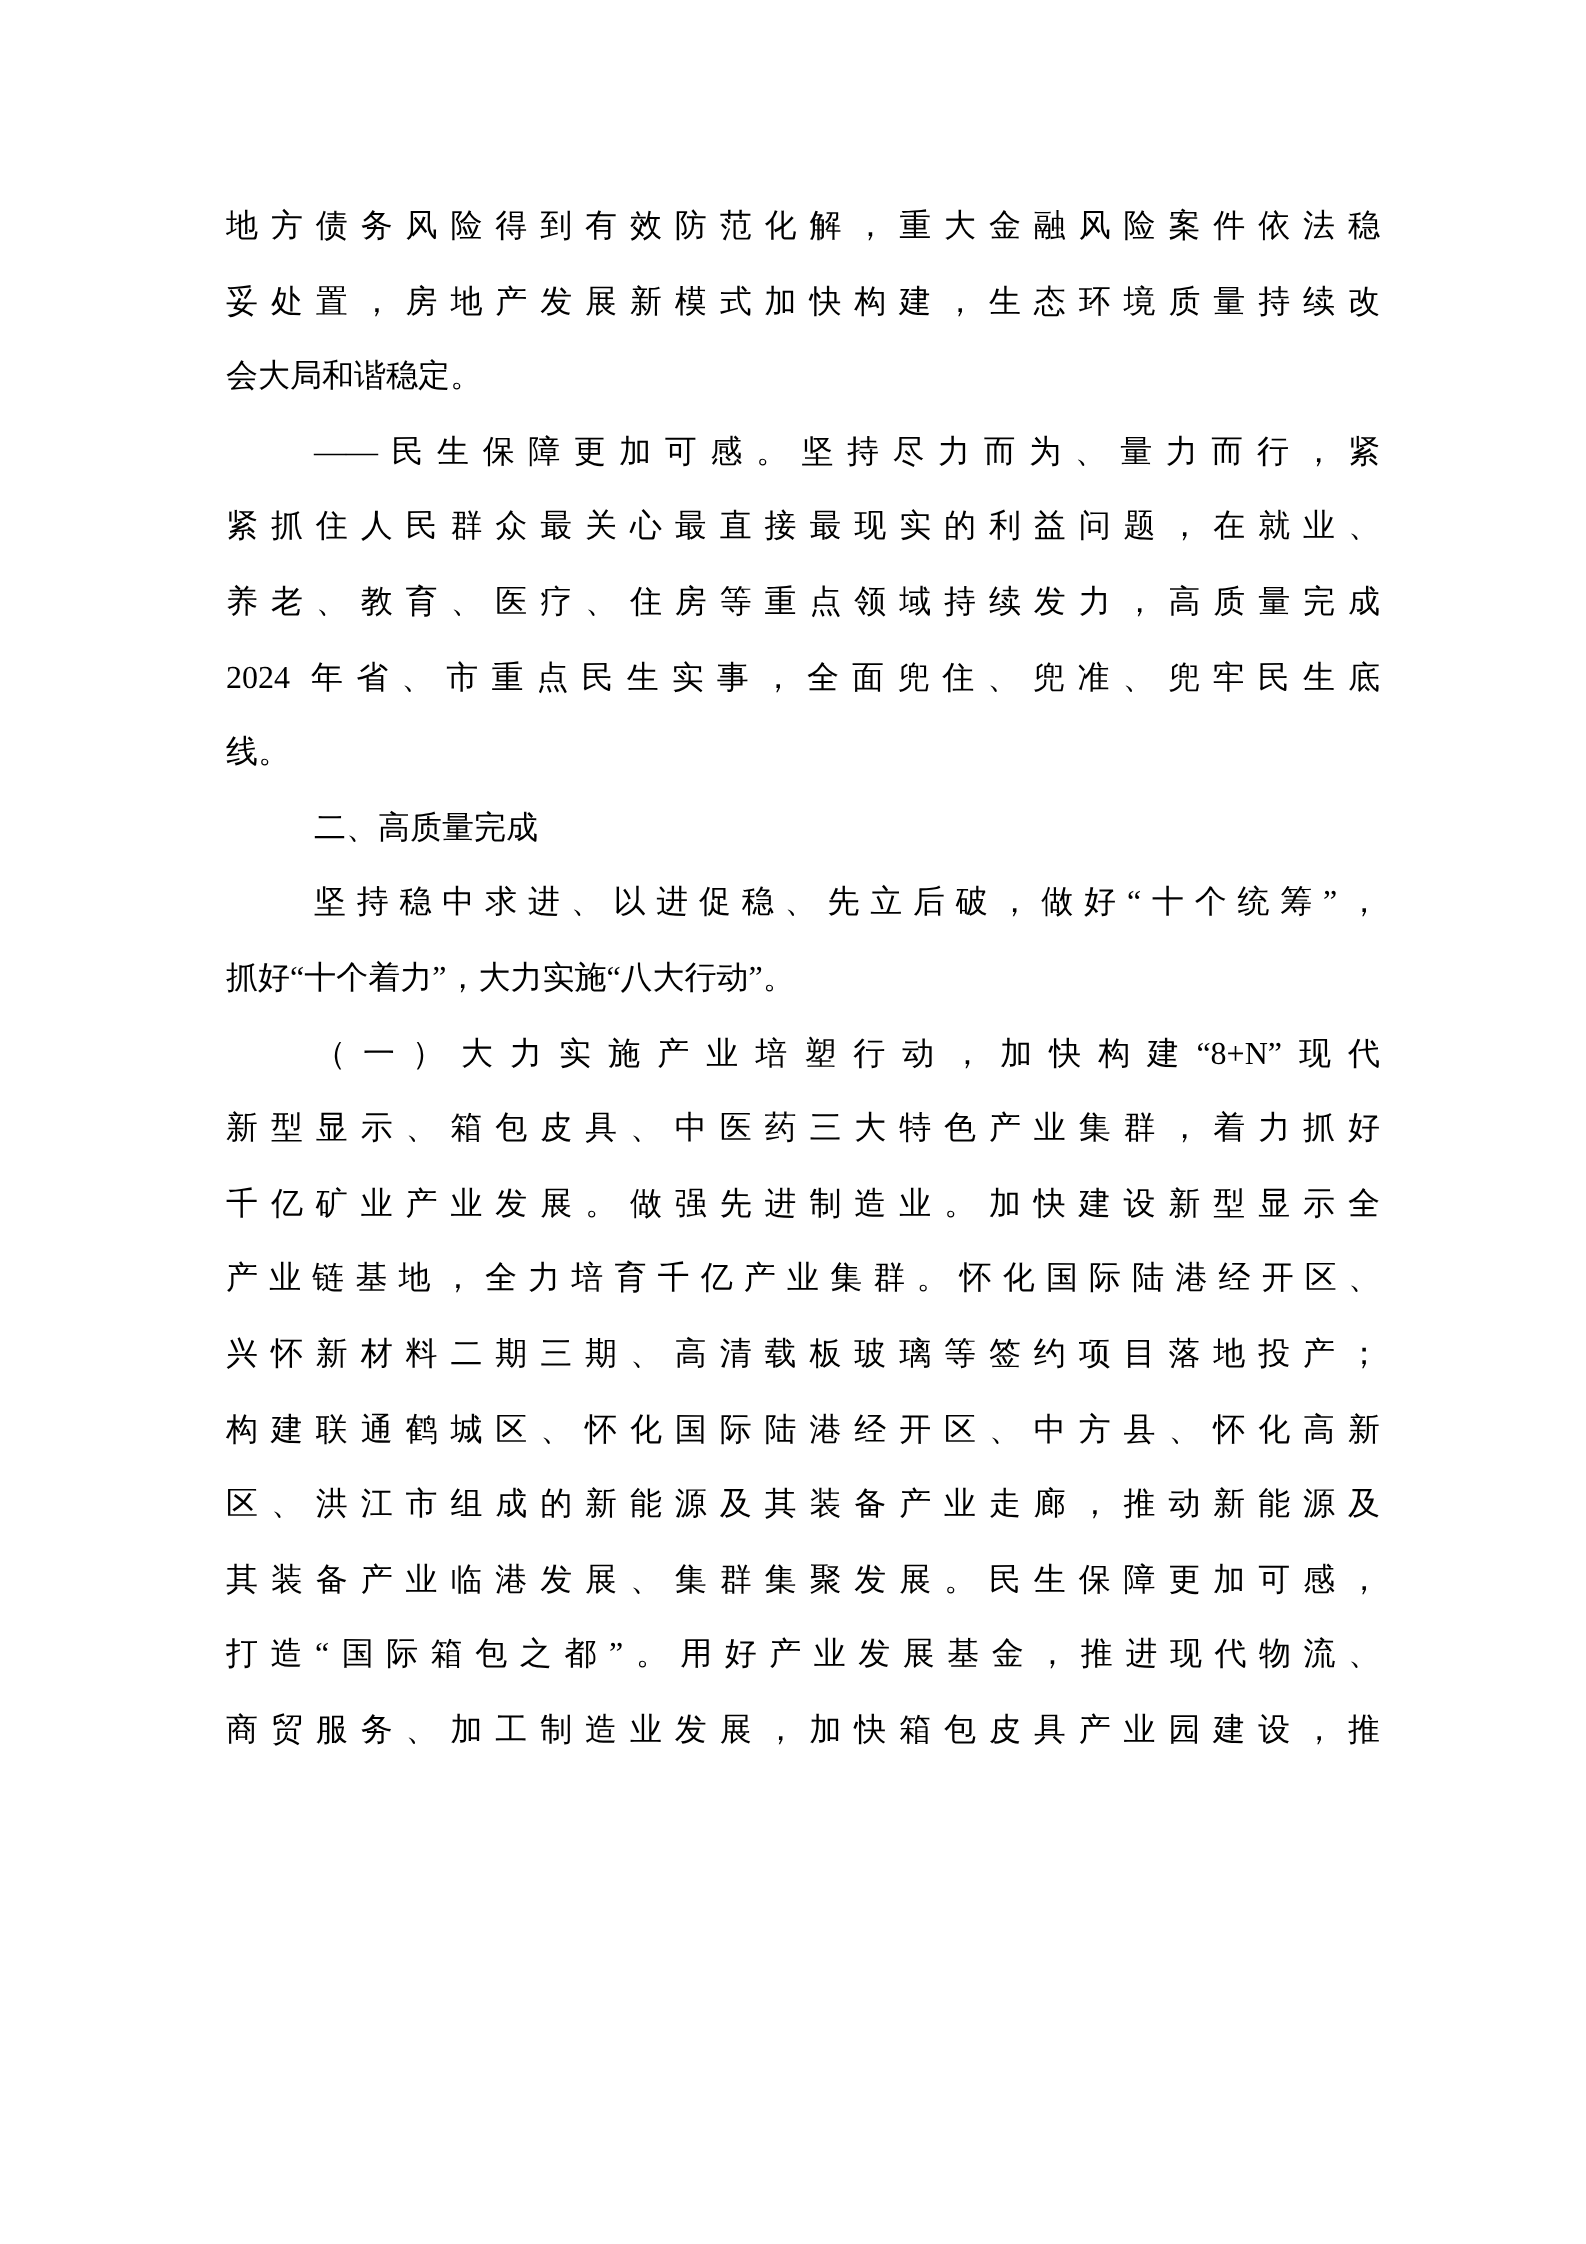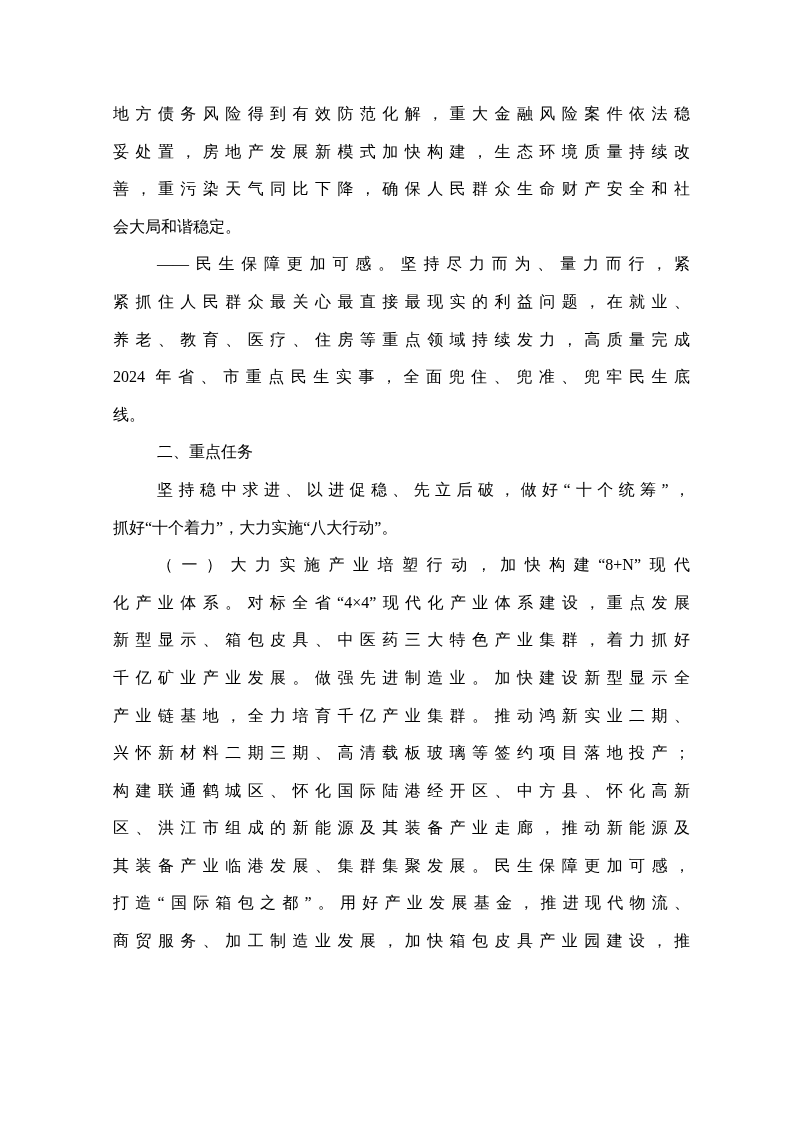--- a/index.html
+++ b/index.html
@@ -43,35 +43,33 @@
     text-indent: 44px;
   }
 </style>
 </head>
 <body style="background: rgb(255, 255, 255);">
 
 <div class="page" style="background: rgb(255, 255, 255); color: rgb(0, 0, 0);">
   <div class="textblock">
     <div class="line justify">地方债务风险得到有效防范化解，重大金融风险案件依法稳</div>
     <div class="line justify">妥处置，房地产发展新模式加快构建，生态环境质量持续改</div>
-    <div class="line justify">善，重污染天气同比下降，确保人民群众生命财产安全和社</div>
     <div class="line">会大局和谐稳定。</div>
     <div class="line indent justify">——民生保障更加可感。坚持尽力而为、量力而行，紧</div>
     <div class="line justify">紧抓住人民群众最关心最直接最现实的利益问题，在就业、</div>
     <div class="line justify">养老、教育、医疗、住房等重点领域持续发力，高质量完成</div>
     <div class="line justify">2024 年省、市重点民生实事，全面兜住、兜准、兜牢民生底</div>
     <div class="line">线。</div>
-    <div class="line indent">二、重点任务</div>
+    <div class="line indent">二、高质量完成</div>
     <div class="line indent justify">坚持稳中求进、以进促稳、先立后破，做好“十个统筹”，</div>
     <div class="line">抓好“十个着力”，大力实施“八大行动”。</div>
     <div class="line indent justify">（一）大力实施产业培塑行动，加快构建“8+N”现代</div>
-    <div class="line justify">化产业体系。对标全省“4×4”现代化产业体系建设，重点发展</div>
     <div class="line justify">新型显示、箱包皮具、中医药三大特色产业集群，着力抓好</div>
     <div class="line justify">千亿矿业产业发展。做强先进制造业。加快建设新型显示全</div>
-    <div class="line justify">产业链基地，全力培育千亿产业集群。推动鸿新实业二期、</div>
+    <div class="line justify">产业链基地，全力培育千亿产业集群。怀化国际陆港经开区、</div>
     <div class="line justify">兴怀新材料二期三期、高清载板玻璃等签约项目落地投产；</div>
     <div class="line justify">构建联通鹤城区、怀化国际陆港经开区、中方县、怀化高新</div>
     <div class="line justify">区、洪江市组成的新能源及其装备产业走廊，推动新能源及</div>
     <div class="line justify">其装备产业临港发展、集群集聚发展。民生保障更加可感，</div>
     <div class="line justify">打造“国际箱包之都”。用好产业发展基金，推进现代物流、</div>
     <div class="line justify">商贸服务、加工制造业发展，加快箱包皮具产业园建设，推</div>
   </div>
 </div>
 
 </body></html>

